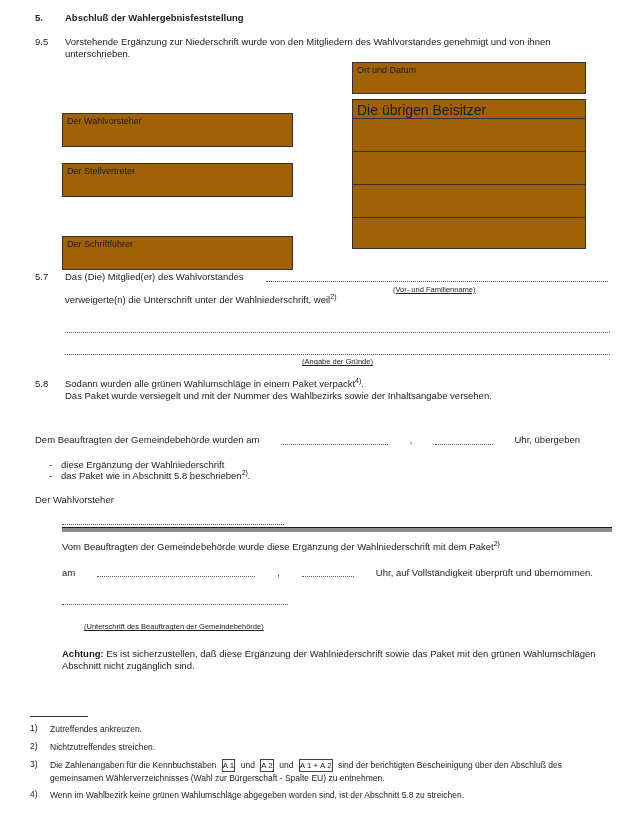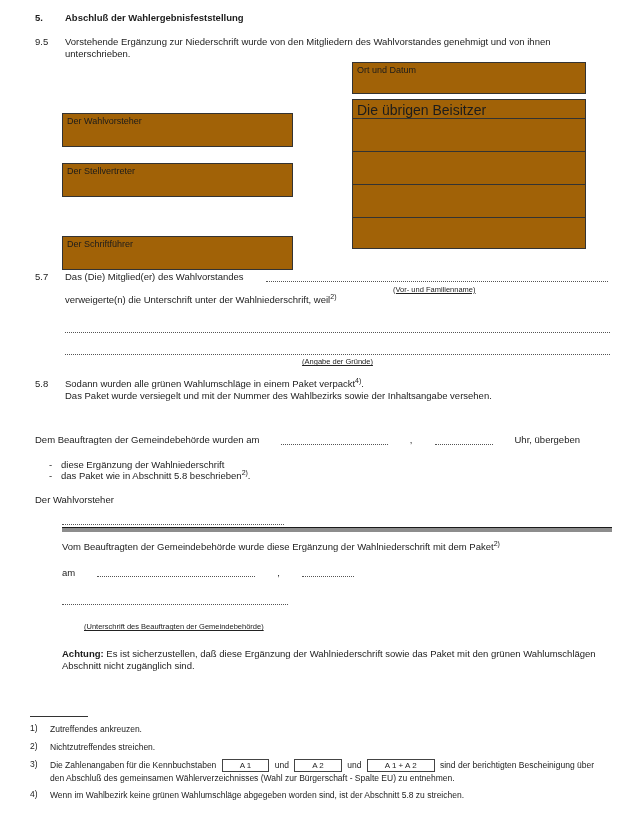--- a/index.html
+++ b/index.html
@@ -38,21 +38,21 @@
   
   .thickbar { height:4px; background:#8d8d8d; border-top:1.4px solid #1a1a1a; }
 
   
   .footnotes { position:absolute; left:30px; top:716px; width:580px; font-size:8.5px; }
   .fn-sep { width:58px; border-top:1.2px solid #333; margin-bottom:6px; }
   .fn { display:flex; margin-bottom:5px; }
   .fn .fnnum { width:20px; flex-shrink:0; }
   .fn .fntext { flex:1; line-height:1.5; }
   .kbox {
-    display:inline-block; border:1.1px solid #444; padding:0 17px;
+    display:inline-block; border:1.1px solid #444; padding:0 0;
     margin:0 3px; line-height:11px; font-size:8px; vertical-align:baseline;
   }
 </style>
 </head>
 <body>
 
 <div class="page">
 
   <div class="sec" style="top:12px;">
     <div class="secnum bold">5.</div>
@@ -137,20 +137,21 @@
     <div class="thickbar" style="margin-top:2px;"></div>
   </div>
 
   <div style="position:absolute; left:62px; top:541px; width:548px;">
     <div><span>Vom Beauftragten der Gemeindebehörde wurde diese Ergänzung der Wahlniederschrift mit dem Paket</span><sup>2)</sup></div>
     <div class="fillrow" style="margin-top:14px;">
       <span class="txt">am</span>
       <span class="dots" style="width:158px;"></span>
       <span class="txt">,</span>
       <span class="dots" style="width:52px;"></span>
+      <span class="txt">Uhr, auf Vollständigkeit überprüft und übernommen.</span>
     </div>
     <div class="dotline" style="margin-top:16px; width:226px;"></div>
     <div class="caption" style="margin-left:22px; margin-top:17px;">(Unterschrift des Beauftragten der Gemeindebehörde)</div>
     <div style="margin-top:17px;">
       <span class="bold">Achtung:</span>
       <span>Es ist sicherzustellen, daß diese Ergänzung der Wahlniederschrift sowie das Paket mit den grünen Wahl­umschlägen Abschnitt nicht zugänglich sind.</span>
     </div>
   </div>
 
   <div class="footnotes">

